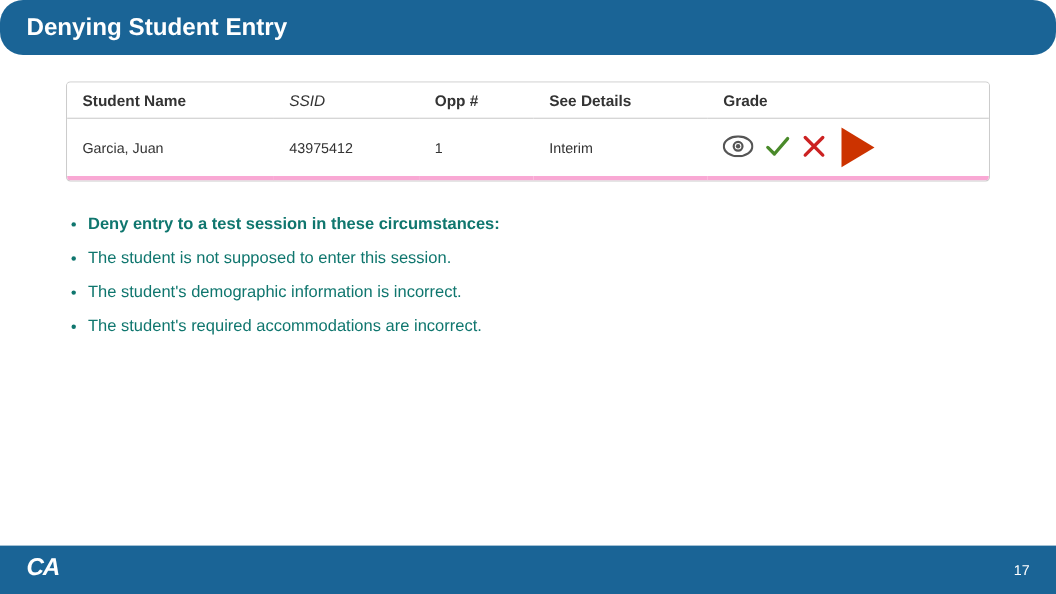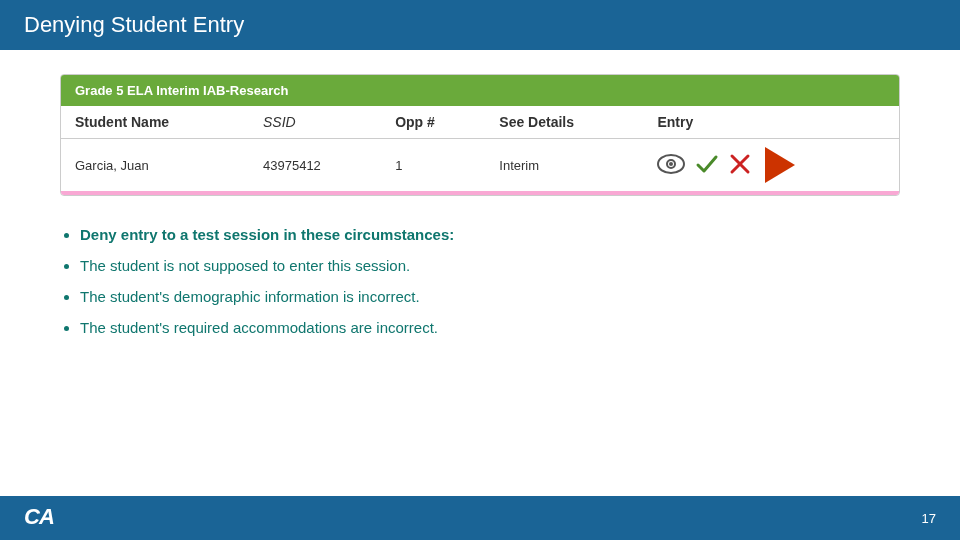--- a/index.html
+++ b/index.html
@@ -10,21 +10,22 @@
       font-family: Arial, sans-serif;
       background: #fff;
       overflow: hidden;
     }
 
     .header {
       background: #1a6496;
       color: #fff;
       padding: 12px 24px;
       font-size: 22px;
-      font-weight: normal;
+      font-weight: bold;
+      border-radius: 21px;
     }
 
     .content {
       padding: 24px 60px;
       background: #fff;
     }
 
     .table-container {
       border: 1px solid #ccc;
       border-radius: 4px;
@@ -156,29 +157,28 @@
 <body>
 
 <div>
   <div class="header">
     <span>Denying Student Entry</span>
   </div>
 </div>
 
 <div class="content">
   <div class="table-container">
-    <div class="table-title">Grade 5 ELA Interim IAB-Research</div>
     <table>
       <thead>
         <tr>
           <th>Student Name</th>
           <th class="ssid"><em>SSID</em></th>
           <th>Opp #</th>
           <th>See Details</th>
-          <th>Entry</th>
+          <th>Grade</th>
         </tr>
       </thead>
       <tbody>
         <tr>
           <td>Garcia, Juan</td>
           <td>43975412</td>
           <td>1</td>
           <td>Interim</td>
           <td>
             <div class="action-cell">

